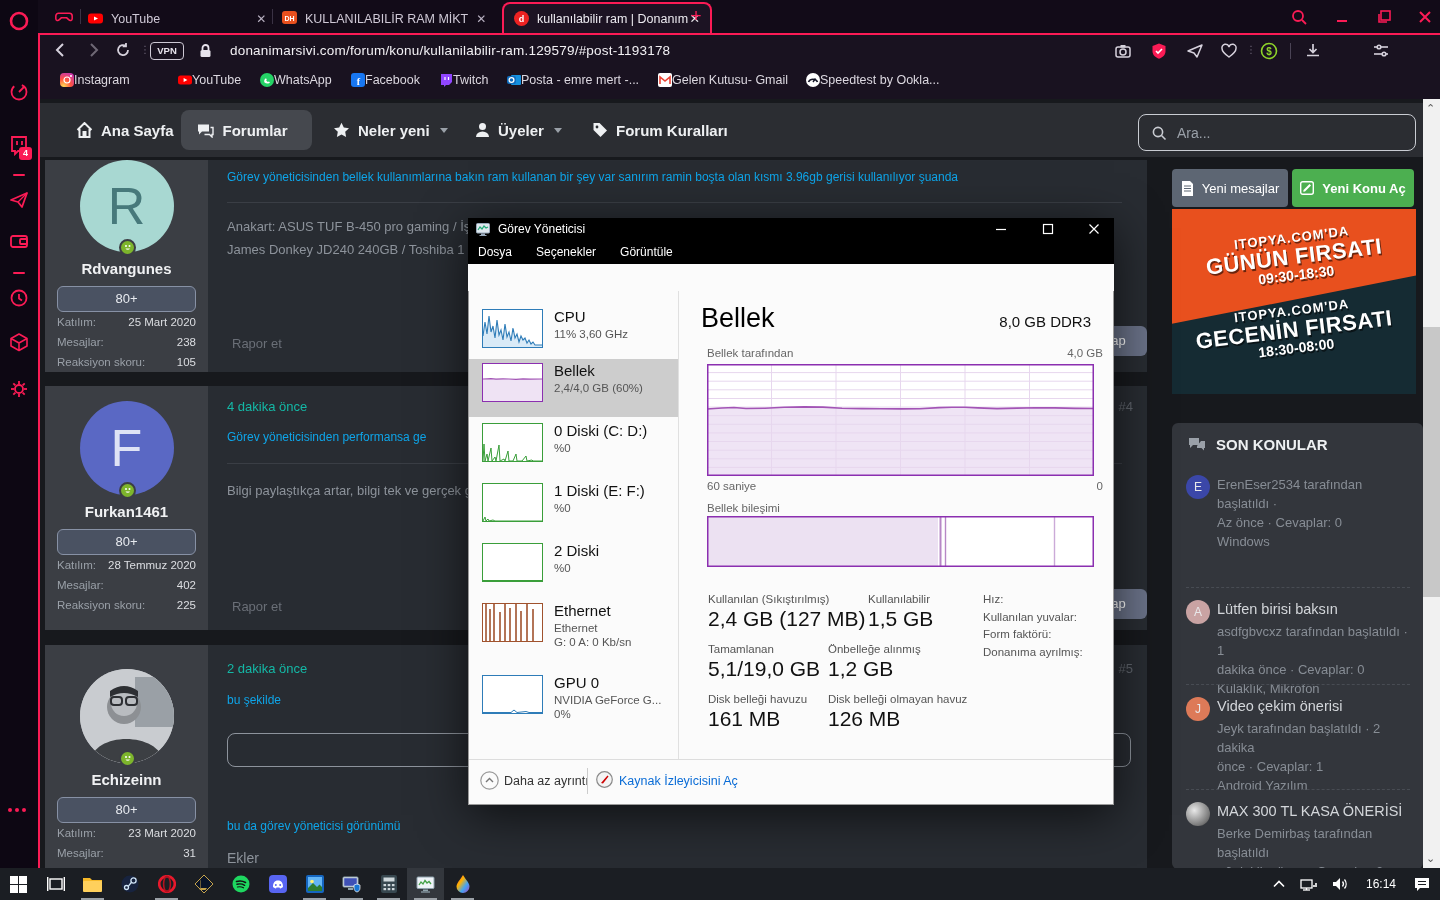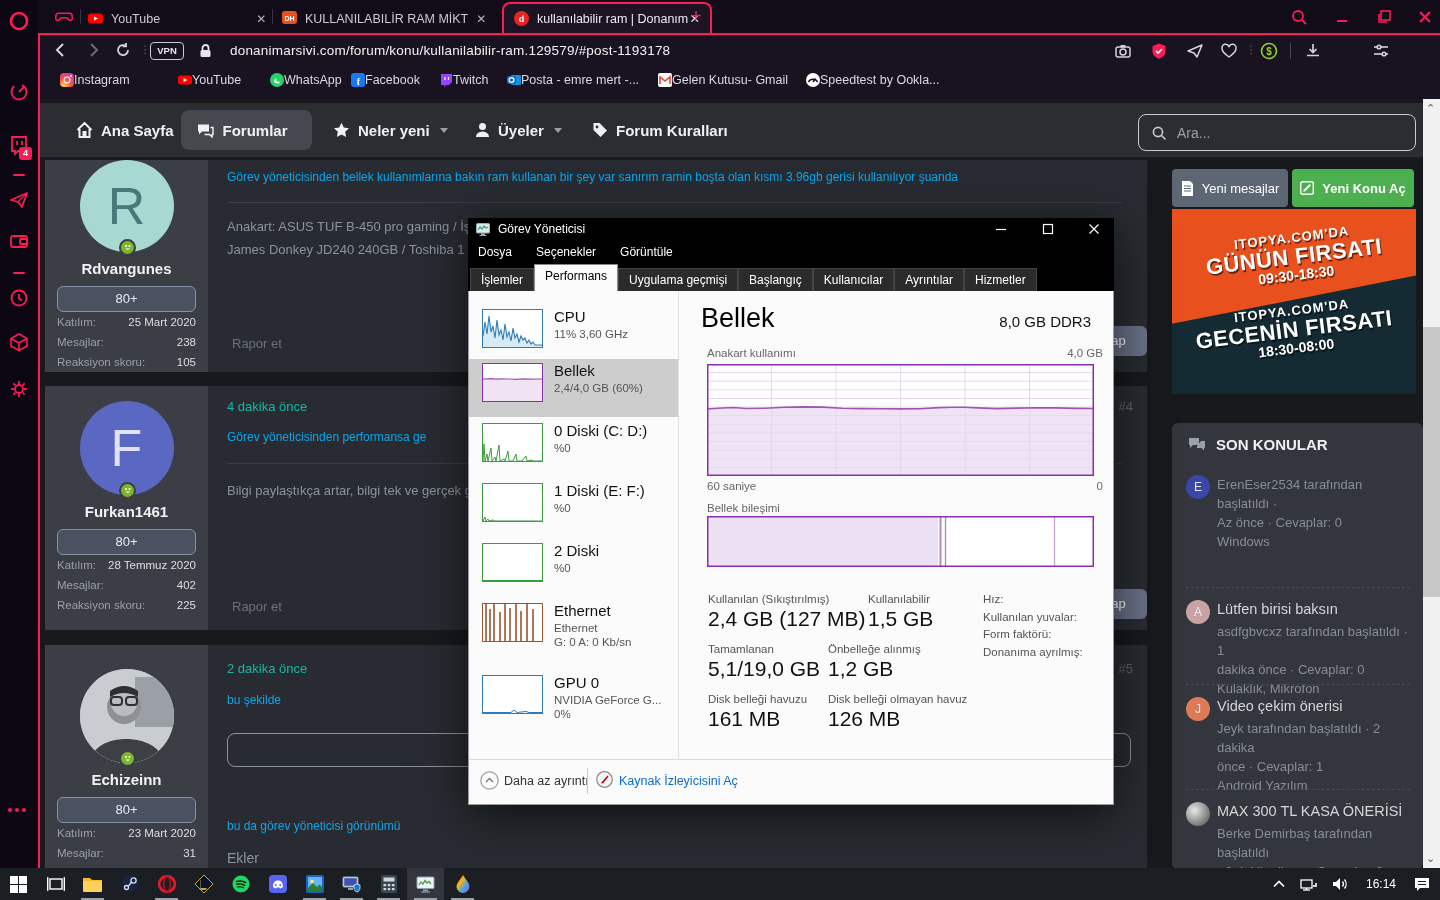--- a/index.html
+++ b/index.html
@@ -352,21 +352,21 @@
         </div>
       <div class="bm" style="left:140px">
           <span class="bi">
             <svg viewBox="0 0 14 14">
               <rect x="0" y="2.5" width="14" height="9" rx="2.5" fill="#f00"></rect>
               <path d="M5.6 5 L9.4 7 L5.6 9 Z" fill="#fff"></path>
             </svg>
           </span>
           <span>YouTube</span>
         </div>
-      <div class="bm" style="left:232px">
+      <div class="bm" style="left:222px">
           <span class="bi">
             <svg viewBox="0 0 14 14">
               <circle cx="7" cy="7" r="7" fill="#25d366"></circle>
               <path d="M4.5 9.5 C3.8 8 4.2 6 6 5.2 l.8 1.2 -.6.9 c.3.8.9 1.4 1.7 1.7 l.9-.6 1.2.8 C9.2 10.8 6.5 11 4.5 9.5 Z" fill="#fff"></path>
             </svg>
           </span>
           <span>WhatsApp</span>
         </div>
       <div class="bm" style="left:313px">
           <span class="bi">
@@ -693,29 +693,20 @@
           <svg width="16" height="16" viewBox="0 0 16 16">
             <rect x="3.5" y="3.5" width="9" height="9" fill="none" stroke="#fff" stroke-width="1.2"></rect>
           </svg>
         </span>
       <span style="position:absolute;left:618px;top:3px">
           <svg width="16" height="16" viewBox="0 0 16 16">
             <path d="M3.5 3.5 L12.5 12.5 M12.5 3.5 L3.5 12.5" stroke="#fff" stroke-width="1.2"></path>
           </svg>
         </span>
     </div>
-    <div id="tmtabs">
-      <div class="tmtab">İşlemler</div>
-      <div class="tmtab on">Performans</div>
-      <div class="tmtab">Uygulama geçmişi</div>
-      <div class="tmtab">Başlangıç</div>
-      <div class="tmtab">Kullanıcılar</div>
-      <div class="tmtab">Ayrıntılar</div>
-      <div class="tmtab">Hizmetler</div>
-    </div>
     <div id="tmbody">
       <div id="tmleft">
         <div class="pitem" style="top:14px">
           <div class="th" style="border:1px solid #2e7cb8">
               <svg width="59" height="37" viewBox="0 0 59 37">
                 <polygon points="0,37 0,26 2,12 4,24 6,6 8,22 10,16 12,28 14,10 16,25 18,20 20,30 22,14 24,27 26,22 28,31 30,18 32,28 34,24 36,32 38,26 40,30 42,28 44,33 46,30 48,34 50,32 52,35 59,35 59,37" fill="#d9eaf7"></polygon>
                 <polyline points="0,26 2,12 4,24 6,6 8,22 10,16 12,28 14,10 16,25 18,20 20,30 22,14 24,27 26,22 28,31 30,18 32,28 34,24 36,32 38,26 40,30 42,28 44,33 46,30 48,34 50,32 52,35 59,35" fill="none" stroke="#2e7cb8" stroke-width="1.1"></polyline>
               </svg>
             </div>
           <div class="nm">CPU</div>
@@ -786,21 +777,21 @@
               </svg>
             </div>
           <div class="nm">GPU 0</div>
           <div class="s1">NVIDIA GeForce G...</div>
           <div class="s2">0%</div>
         </div>
       </div>
       <div id="tmmain">
         <div id="tmbig">Bellek</div>
         <div id="tmtotal">8,0 GB DDR3</div>
-        <div class="glabel" style="left:28px;top:56px">Anakart kullanımı</div>
+        <div class="glabel" style="left:28px;top:56px">Bellek tarafından</div>
         <div class="glabel" style="right:10px;top:56px">4,0 GB</div>
         <div id="tmgraph">
           <svg width="387" height="112" viewBox="0 0 387 112">
             <rect x="0" y="0" width="387" height="112" fill="#fff"></rect>
             <polygon points="0,45 15,44 27,43.5 39,44.5 58,44.2 77,43.2 97,42.9 116,43.1 135,44.3 155,44.6 174,44.8 194,44.9 213,44.7 232,43.6 245,43.2 258,43.3 271,43.9 290,44.6 310,44.1 329,43.7 348,43.9 368,44.4 387,44.5 387,112 0,112" fill="#efe4f5"></polygon>
             <g stroke="#e7d7ee" stroke-width="1">
               <line x1="64.5" y1="0" x2="64.5" y2="112"></line>
                 <line x1="129" y1="0" x2="129" y2="112"></line>
                 <line x1="193.5" y1="0" x2="193.5" y2="112"></line>
                 <line x1="258" y1="0" x2="258" y2="112"></line>

